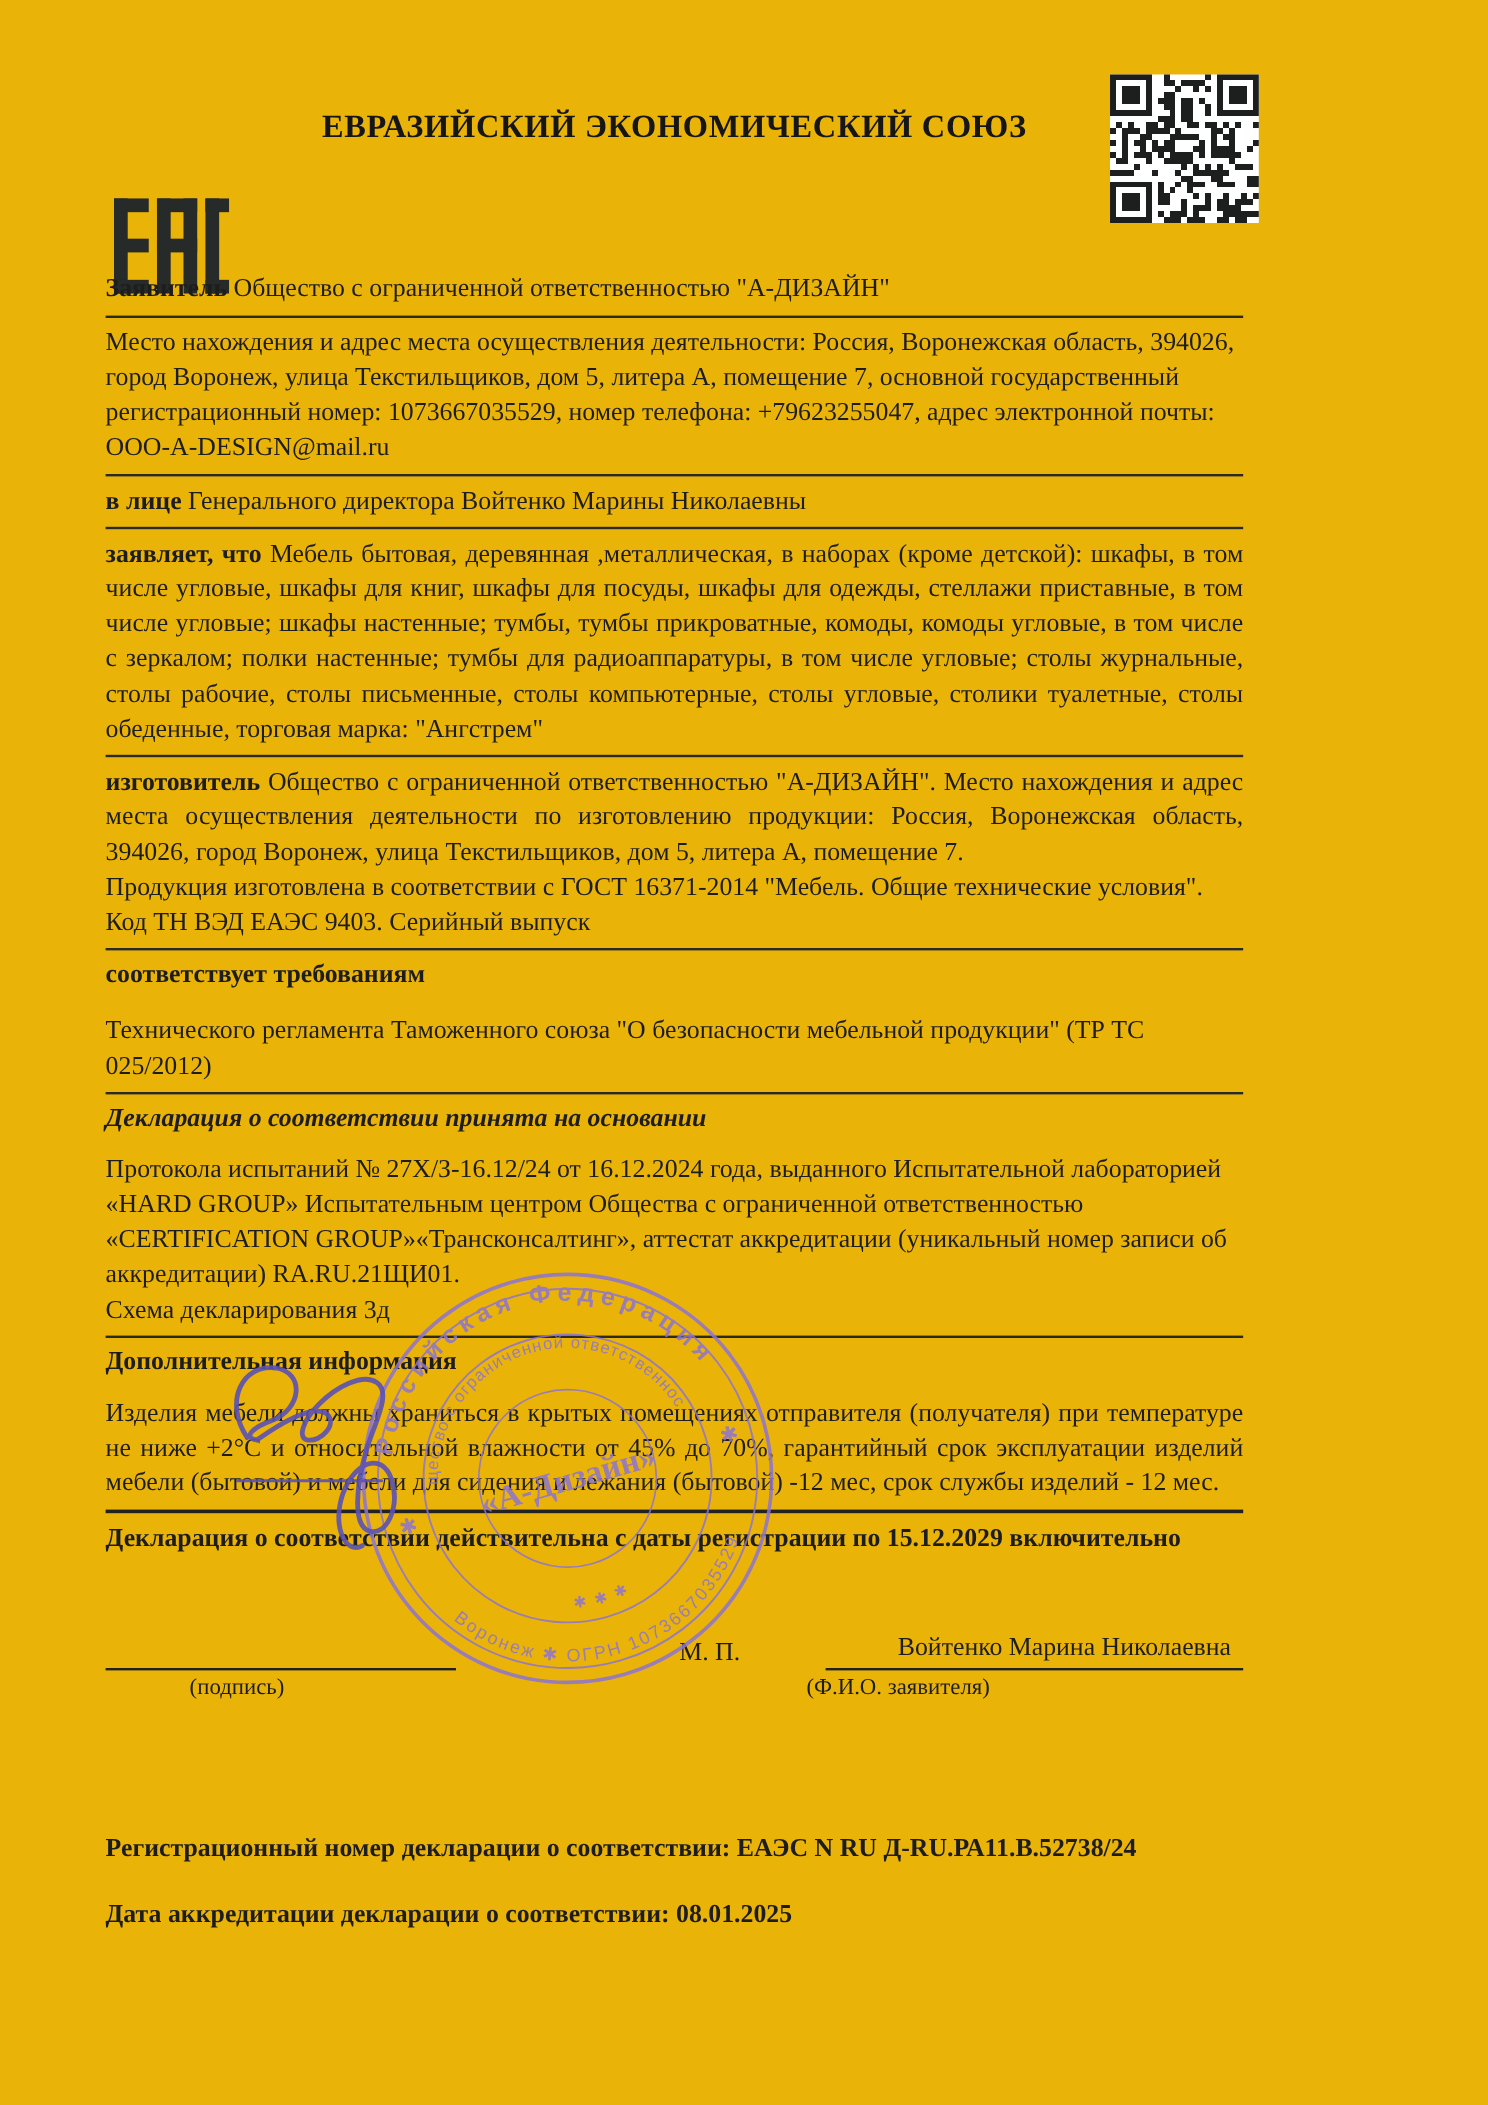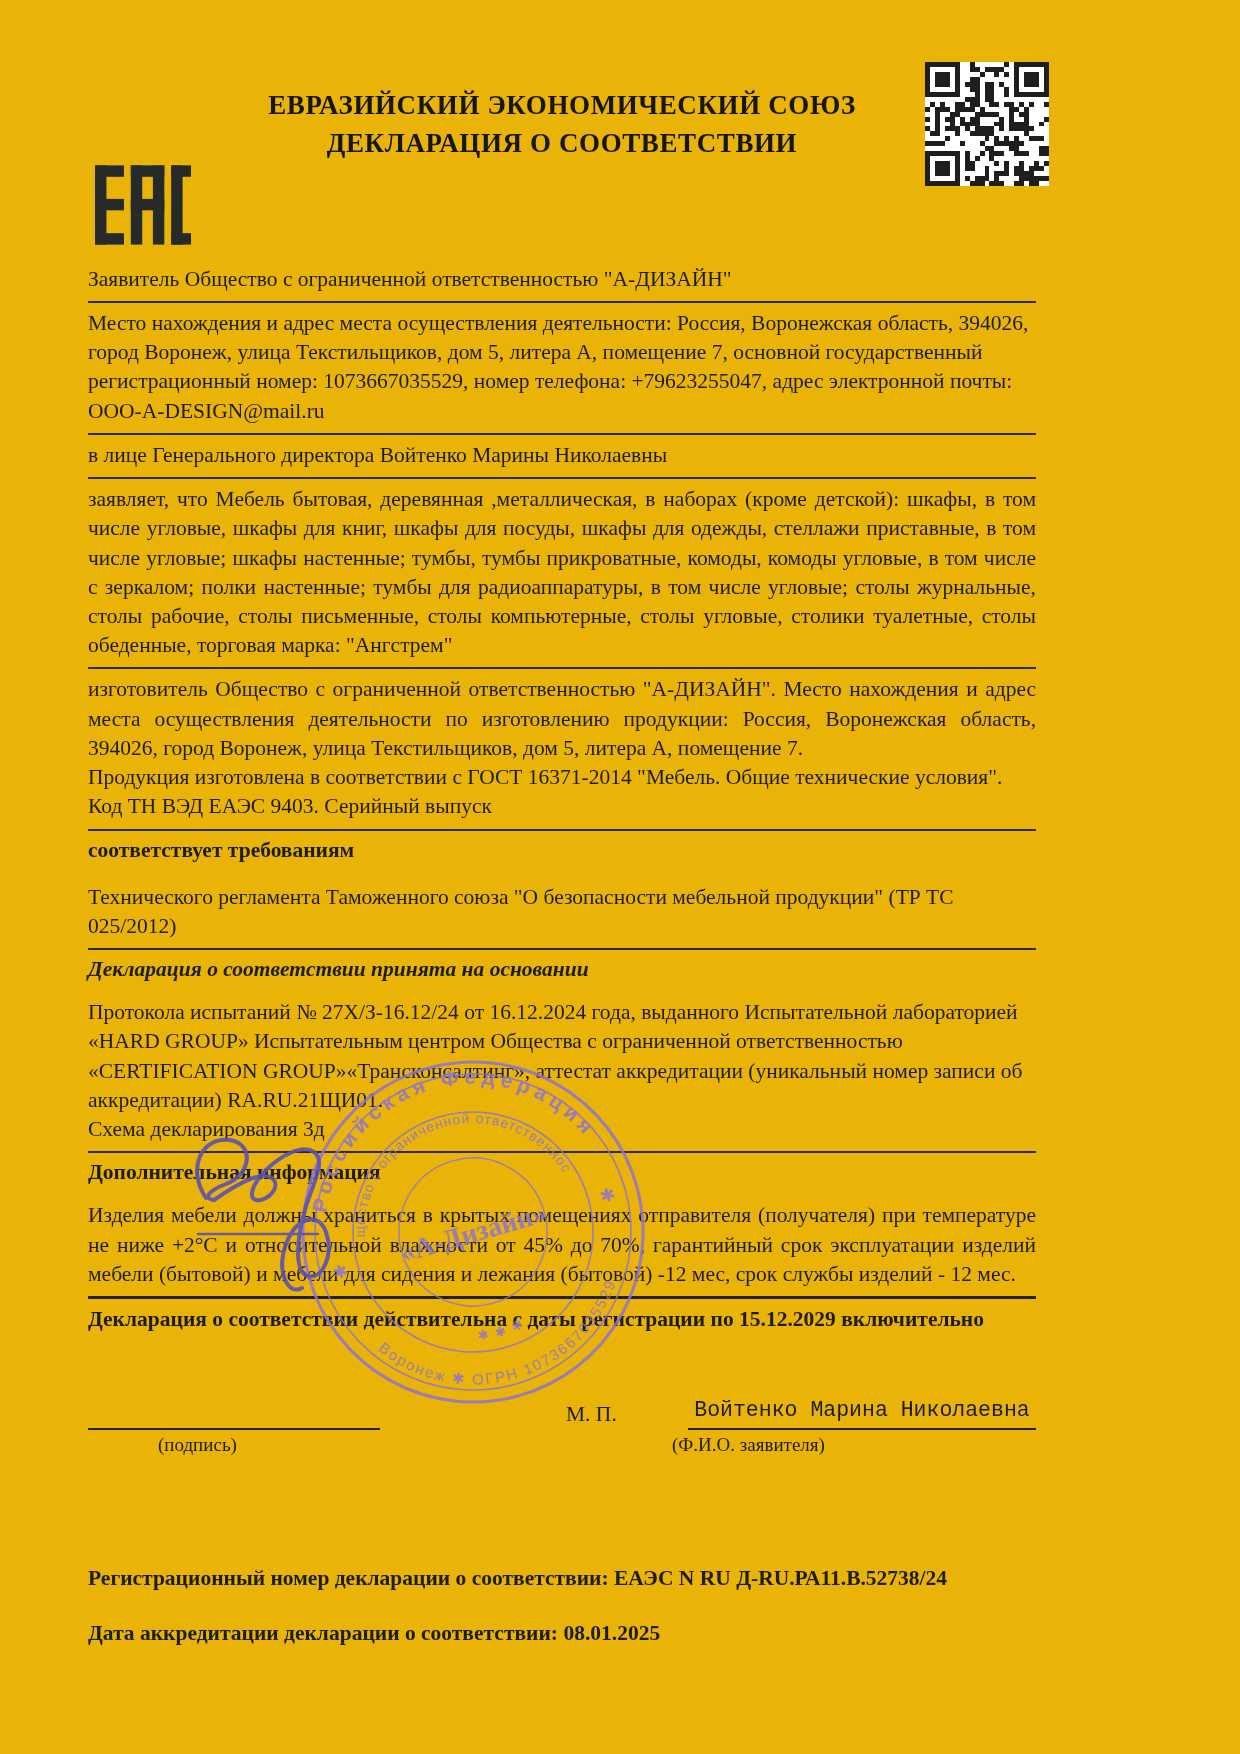--- a/index.html
+++ b/index.html
@@ -24,43 +24,43 @@
     letter-spacing:0.6px;
     color:#161616;
   }
   .eac-logo { position:absolute; left:95px; top:160px; }
   .qr { position:absolute; left:925px; top:62px; }
 
   .body-text { font-size:21.5px; line-height:1.36; }
   .row { padding:6px 0 7px 0; }
   .rule { border-bottom:2px solid #2a2a2a; }
   .rule-thick { border-bottom:3px solid #222; }
-  b.lbl { font-weight:normal;margin-top:40px; }
+  b.lbl { font-weight:bold;margin-top:40px; }
   .just { text-align:justify; }
 
   .sec-heading { font-weight:bold; font-size:21.5px; padding:7px 0 6px 0; }
 
   .validity { font-weight:bold; font-size:21.5px; padding:8px 0 4px 0; }
 
   .sig-area { position:relative; height:170px; }
   .sig-line-left {
     position:absolute; left:0; top:92px; width:292px;
     border-bottom:2px solid #222;
   }
   .sig-caption-left {
     position:absolute; left:70px; top:98px; font-size:19px;
   }
   .mp-mark { position:absolute; left:478px; top:66px; font-size:21.5px; }
   .sig-line-right {
     position:absolute; left:600px; top:92px; width:348px;
     border-bottom:2px solid #222;
   }
   .fio-name {
-    position:absolute; left:600px; top:62px; width:348px;
-    text-align:center; font-size:21.5px;font-family:Liberation Mono, monospace;
+    position:absolute; left:625px; top:62px; width:348px;
+    text-align:center; font-size:21.5px;
   }
   .fio-caption {
     position:absolute; left:584px; top:98px; width:348px;
     text-align:left; font-size:19px;
   }
 
   .reg-row { font-weight:bold; font-size:21.5px; padding:4px 0; }
   .reg-row + .reg-row { margin-top:22px; }
   .reg-row .val { font-weight:bold; }
 
@@ -393,21 +393,20 @@
       <rect x="3" y="24" width="1" height="1" fill="#1d1f1e"></rect>
       <rect x="4" y="24" width="1" height="1" fill="#1d1f1e"></rect>
       <rect x="5" y="24" width="1" height="1" fill="#1d1f1e"></rect>
       <rect x="6" y="24" width="1" height="1" fill="#1d1f1e"></rect>
     </svg>
 
   <div class="content">
 
     <div class="doc-title">
       <div>ЕВРАЗИЙСКИЙ ЭКОНОМИЧЕСКИЙ СОЮЗ</div>
-      <div>ДЕКЛАРАЦИЯ О СООТВЕТСТВИИ</div>
     </div>
 
     <div style="height:96px"></div>
 
     <div class="row rule body-text">
       <b class="lbl">Заявитель</b>
       <span>Общество с ограниченной ответственностью "А-ДИЗАЙН"</span>
     </div>
 
     <div class="row rule body-text">

